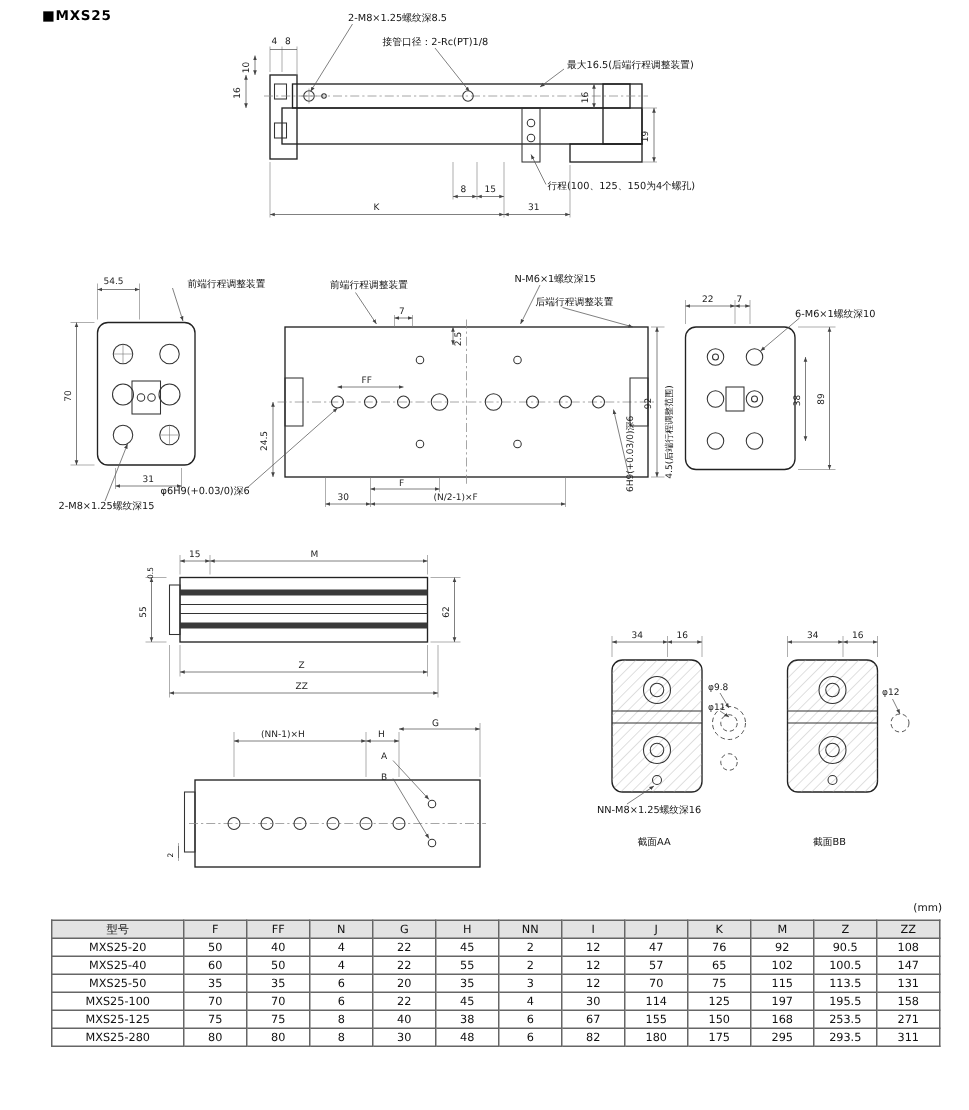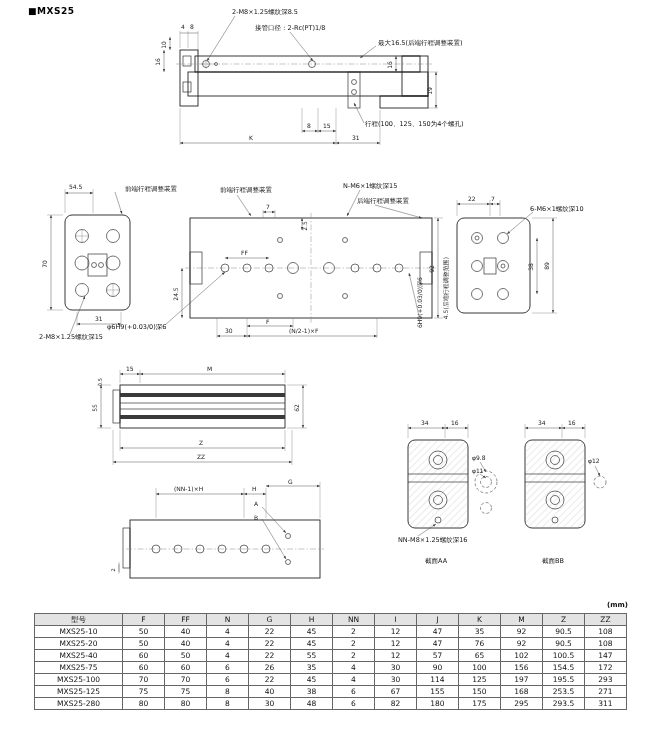--- a/index.html
+++ b/index.html
@@ -1,20 +1,20 @@
 <!DOCTYPE html>
 <html><head>
 <meta charset="utf-8">
 <style>
   * { margin:0; padding:0; box-sizing:border-box; }
   html,body { width:646px; height:740px; background:#fff; font-family:"DejaVu Sans",sans-serif; }
   #page { position:relative; width:646px; height:740px; background:#ffffff; overflow:hidden; }
   .abs { position:absolute; }
   #title { left:28px; top:6px; font-size:9px; font-weight:bold; color:#000; letter-spacing:0.5px;text-align:center; }
-  #units { right:18px; top:601px; font-size:7px; color:#111;font-weight:bold; }
+  #units { right:18px; top:601px; font-size:7px; color:#111; }
   svg { overflow:visible; }
   svg text { font-family:"DejaVu Sans",sans-serif; font-size:6.5px; fill:#111; }
   svg text.dim { font-size:6px; fill:#222; }
   svg text.tiny { font-size:5px; }
   .pt { stroke:#222; stroke-width:0.9; fill:none; }
   .pt2 { stroke:#333; stroke-width:0.7; fill:none; }
   .dl { stroke:#555; stroke-width:0.5; fill:none; }
   .el { stroke:#777; stroke-width:0.4; fill:none; }
   .ld { stroke:#555; stroke-width:0.5; fill:none; }
   .cl { stroke:#888; stroke-width:0.5; fill:none; stroke-dasharray:6 2 1.5 2; }
@@ -377,35 +377,20 @@
           <th>I</th>
           <th>J</th>
           <th>K</th>
           <th>M</th>
           <th>Z</th>
           <th>ZZ</th>
         </tr>
     </thead>
     <tbody>
         <tr>
-          <td>MXS25-10</td>
-          <td>50</td>
-          <td>40</td>
-          <td>4</td>
-          <td>22</td>
-          <td>45</td>
-          <td>2</td>
-          <td>12</td>
-          <td>47</td>
-          <td>35</td>
-          <td>92</td>
-          <td>90.5</td>
-          <td>108</td>
-        </tr>
-        <tr>
           <td>MXS25-20</td>
           <td>50</td>
           <td>40</td>
           <td>4</td>
           <td>22</td>
           <td>45</td>
           <td>2</td>
           <td>12</td>
           <td>47</td>
           <td>76</td>
@@ -422,48 +407,48 @@
           <td>55</td>
           <td>2</td>
           <td>12</td>
           <td>57</td>
           <td>65</td>
           <td>102</td>
           <td>100.5</td>
           <td>147</td>
         </tr>
         <tr>
-          <td>MXS25-75</td>
-          <td>60</td>
-          <td>60</td>
+          <td>MXS25-50</td>
+          <td>35</td>
+          <td>35</td>
           <td>6</td>
-          <td>26</td>
+          <td>20</td>
           <td>35</td>
-          <td>4</td>
-          <td>30</td>
-          <td>90</td>
-          <td>100</td>
-          <td>156</td>
-          <td>154.5</td>
-          <td>172</td>
+          <td>3</td>
+          <td>12</td>
+          <td>70</td>
+          <td>75</td>
+          <td>115</td>
+          <td>113.5</td>
+          <td>131</td>
         </tr>
         <tr>
           <td>MXS25-100</td>
           <td>70</td>
           <td>70</td>
           <td>6</td>
           <td>22</td>
           <td>45</td>
           <td>4</td>
           <td>30</td>
           <td>114</td>
           <td>125</td>
           <td>197</td>
           <td>195.5</td>
-          <td>293</td>
+          <td>158</td>
         </tr>
         <tr>
           <td>MXS25-125</td>
           <td>75</td>
           <td>75</td>
           <td>8</td>
           <td>40</td>
           <td>38</td>
           <td>6</td>
           <td>67</td>

